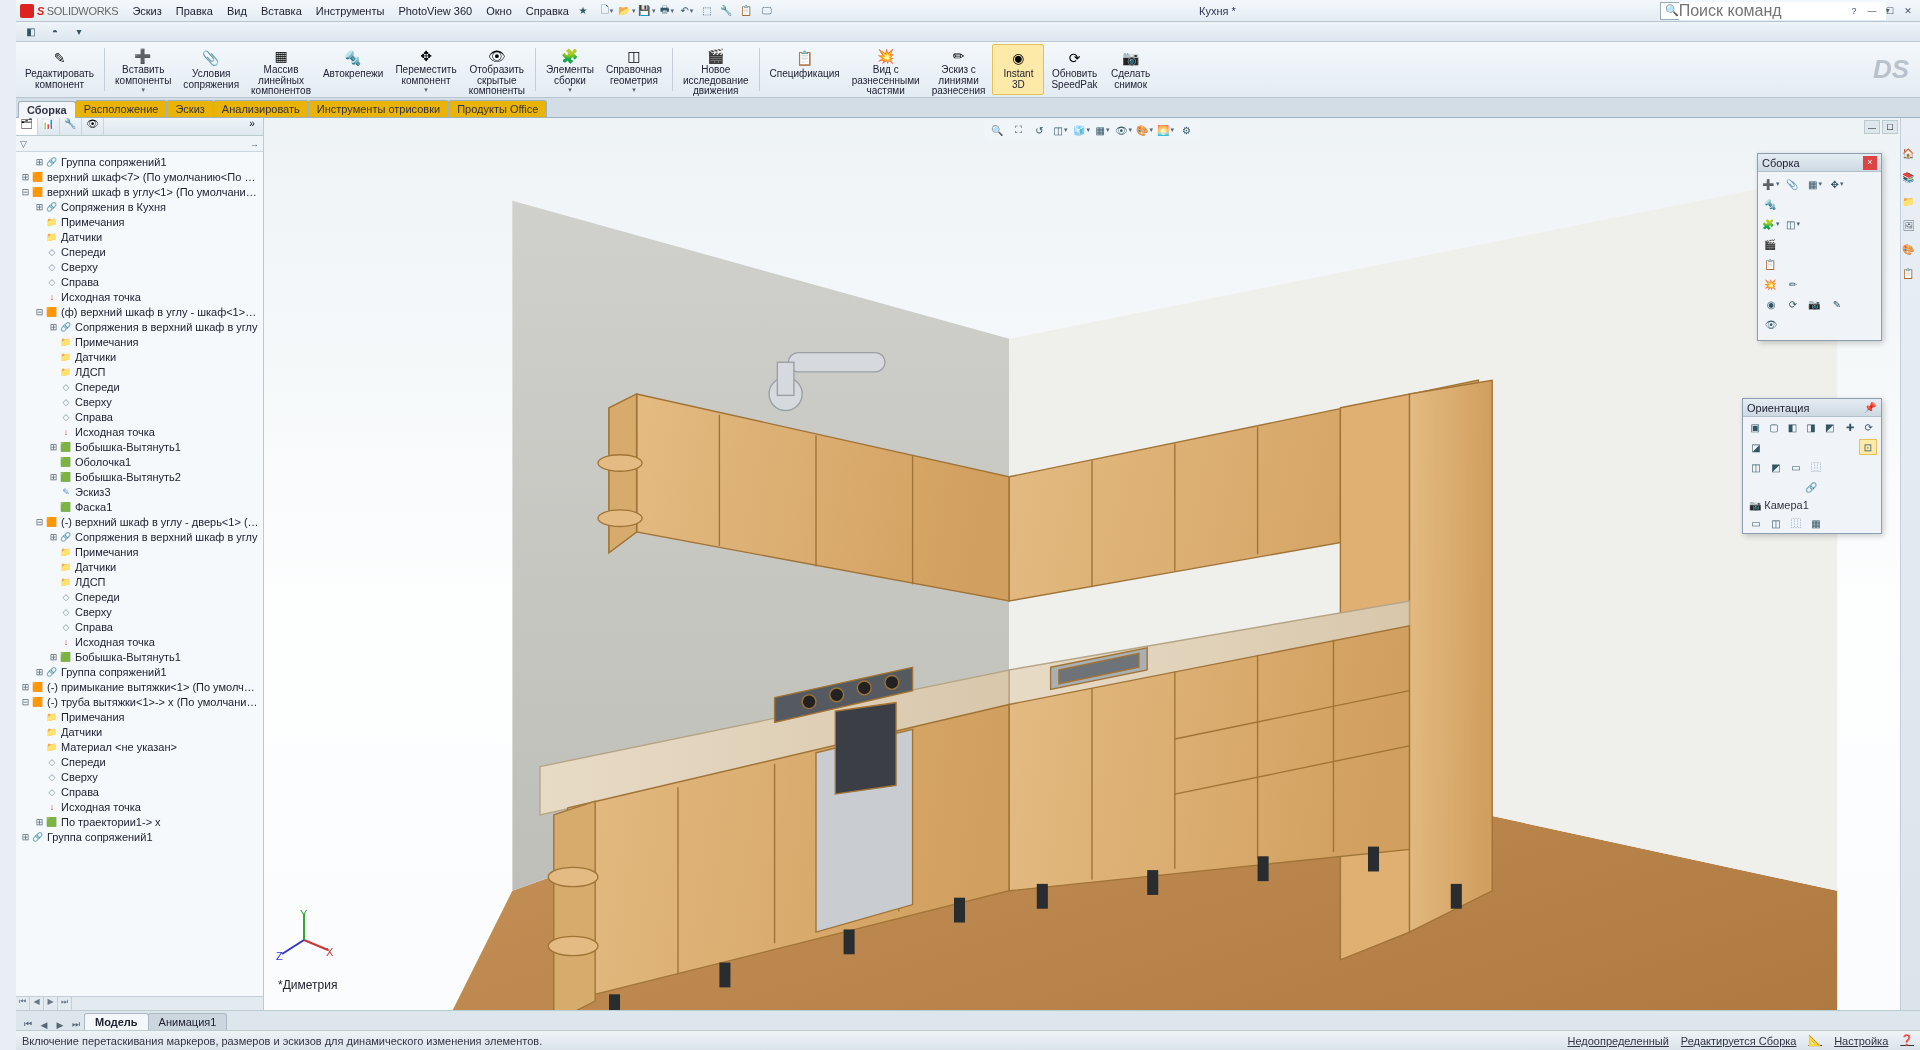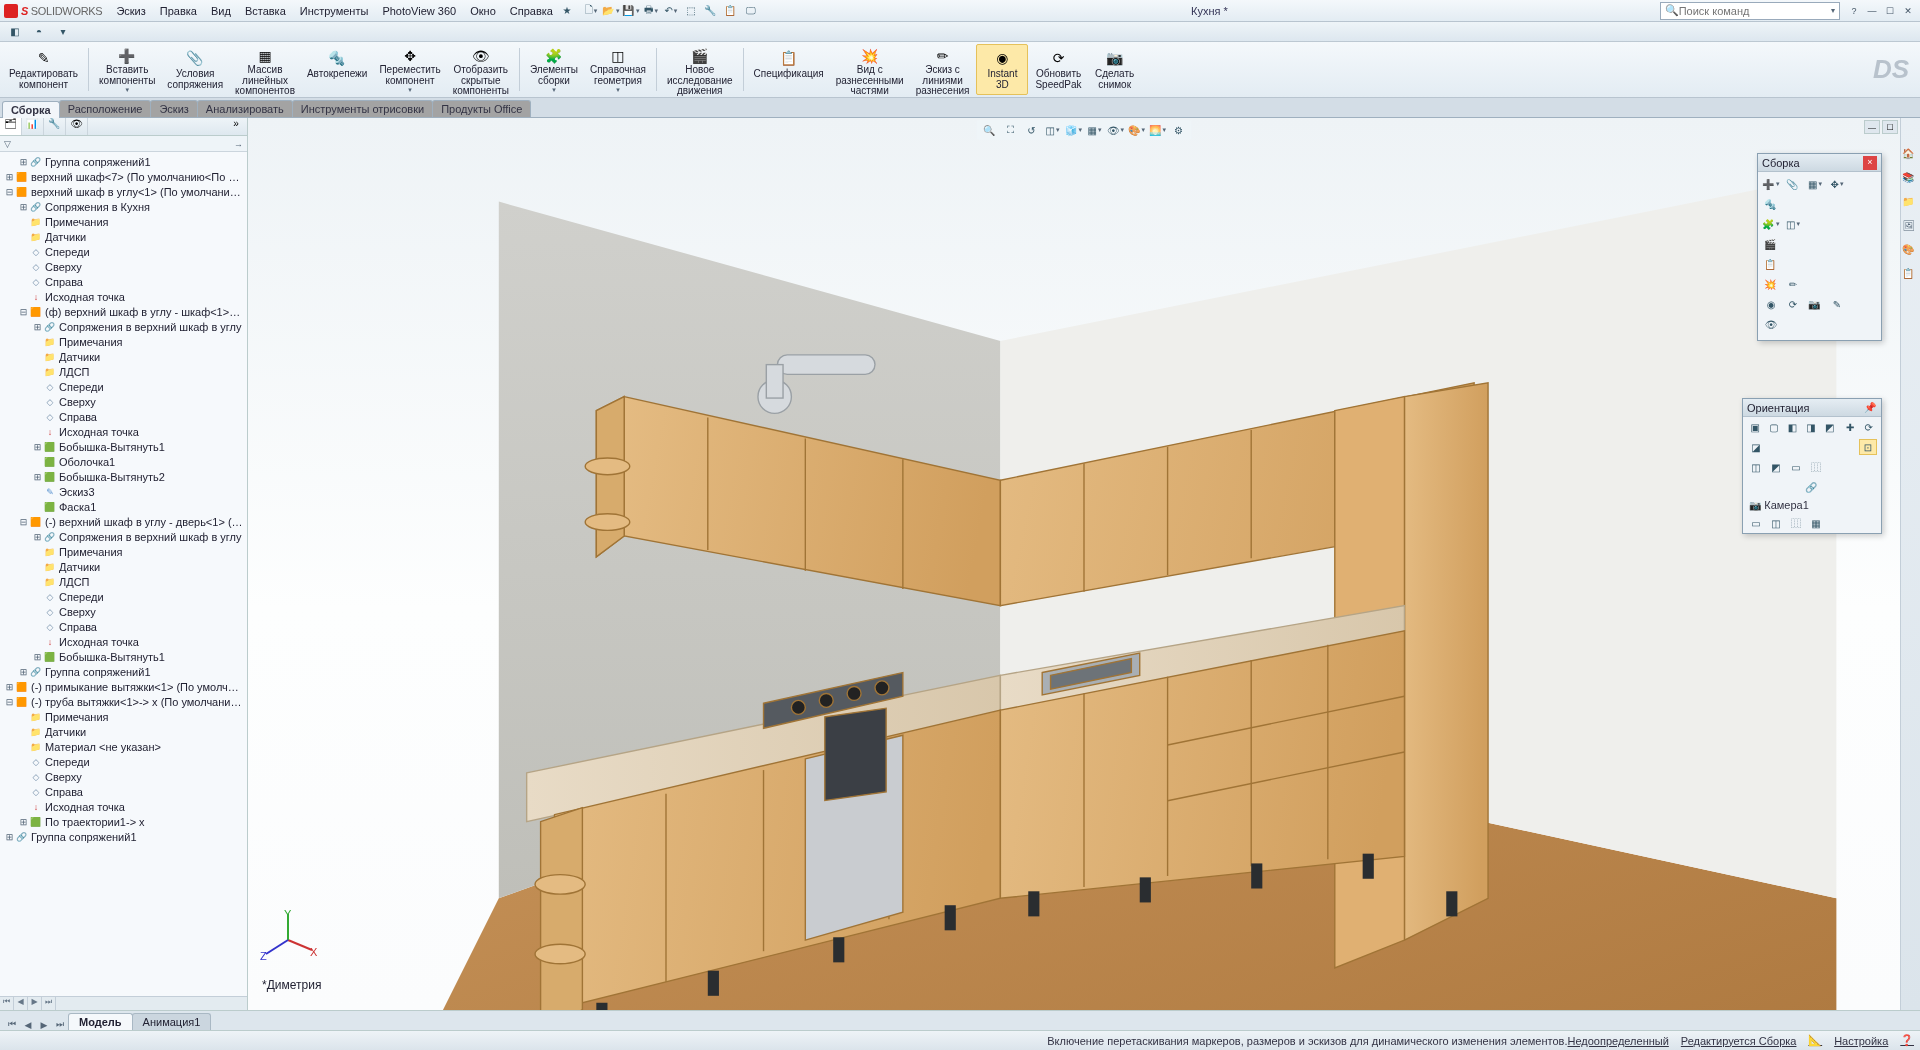--- a/index.html
+++ b/index.html
@@ -1,51 +1,51 @@
 <!DOCTYPE html>
 <html><head>
 <meta charset="utf-8">
 <style>
 * { margin: 0; padding: 0; box-sizing: border-box; font-family: "Segoe UI", Tahoma, sans-serif; font-size: 11px; }
 html, body { width: 100%; height: 100%; overflow: hidden; background: #e8eef4; }
-.app { display: flex; flex-direction: column; width: 1920px; height: 1050px; }
+.app { display: flex; flex-direction: column; width: 1920px; height: 1050px; padding-left: 16px; }
 
 
 .menubar { height: 22px; background: linear-gradient(#f4f8fb,#e3ecf3); display: flex; align-items: center; padding: 0 4px; border-bottom: 1px solid #b8c4cf; }
 .logo { display: flex; align-items: center; font-weight: bold; margin-right: 8px; }
 .logo-ico { width: 14px; height: 14px; background: #d22; border-radius: 2px; margin-right: 3px; }
 .logo-text { color: #d22; font-weight: bold; font-size: 11px; letter-spacing: -0.3px; }
 .logo-text b { color:#666; font-weight:normal;}
 .menuitems { display: flex; gap: 2px; }
 .menuitems span { padding: 2px 6px; cursor: default; color: #223; }
 .menu-icons { display:flex; gap:4px; margin-left:8px; align-items:center;}
 .mi { width:16px; height:16px; display:inline-flex; align-items:center; justify-content:center; font-size:10px; color:#356; border:1px solid transparent;}
 .dropdown-arr::after { content:"▾"; font-size:7px; margin-left:1px; color:#567;}
 .doc-title { flex:1; text-align:center; color:#335; }
 .search-box { display:flex; align-items:center; background:#fff; border:1px solid #9ab; height:18px; width:180px; padding:0 4px;}
-.search-box input { border:none; outline:none; flex:1; font-size:11px;}
+.search-box input { border:none; outline:none; flex:1; font-size:16px;}
 .win-controls { display:flex; gap:2px; margin-left:6px;}
 .win-controls span { width:16px; height:14px; display:inline-flex; align-items:center; justify-content:center; color:#456; font-size:9px;}
 
 
 .quickbar { height:20px; background: linear-gradient(#eef4f8,#dde7ef); border-bottom:1px solid #bcc8d2; display:flex; align-items:center; padding:0 6px; gap:6px;}
 .quickbar .mi { width:18px; height:16px;}
 
 
 .ribbon { height: 56px; background: linear-gradient(#f4f8fb,#e3ecf3); display: flex; align-items: stretch; border-bottom: 1px solid #b8c4cf; padding: 2px 4px; gap: 2px; }
 .rbtn { display: flex; flex-direction: column; align-items: center; justify-content: flex-start; padding: 2px 4px; min-width: 52px; cursor: default; border:1px solid transparent; border-radius:2px; text-align:center;}
 .rbtn.active { background: #fde9a8; border:1px solid #e5c15a;}
 .rbtn .ric { width: 20px; height: 20px; margin: 1px 0; display:flex; align-items:center; justify-content:center; font-size:14px;}
 .rbtn .rlab { font-size: 10px; color: #223; line-height: 1.05; max-width: 80px; }
 .rsep { width:1px; background:#c3ced8; margin: 4px 3px; }
 .ribbon-logo { margin-left:auto; width:50px; display:flex; align-items:center; justify-content:center; color:#b8c2cc; font-size:26px; font-style:italic; font-weight:bold;}
 
 
 .cm-tabs { height: 20px; background: #d3dde6; display: flex; align-items: flex-end; border-bottom:1px solid #9fb0bf; padding-left:2px;}
-.cm-tab { padding: 2px 8px; font-size: 11px; background: #a3a3a3; border:1px solid #9fb0bf; border-bottom:none; margin-right:-1px; color:#334; cursor:default; border-radius:3px 3px 0 0;}
+.cm-tab { padding: 2px 8px; font-size: 11px; background: #eab308; border:1px solid #9fb0bf; border-bottom:none; margin-right:-1px; color:#334; cursor:default; border-radius:3px 3px 0 0;}
 .cm-tab.active { background: #f2f6fa; font-weight:bold; position:relative; top:1px;}
 
 
 .main { flex:1; display:flex; min-height:0; position:relative; background:#e8eef4;}
 
 
 .tree-panel { width: 248px; background: #f6f9fc; border-right: 1px solid #bcc; display:flex; flex-direction:column; position:relative;}
 .tree-tabs { height:18px; background:linear-gradient(#eef4f8,#dee8ef); border-bottom:1px solid #bcc; display:flex; gap:0;}
 .tree-tabs span { width:22px; text-align:center; font-size:10px; border-right:1px solid #cbd5dd; cursor:default;}
 .tree-tabs span.act { background:#fff;}
@@ -94,21 +94,21 @@
 .orient-panel .pin { margin-left:auto; font-size:10px; color:#678;}
 
 
 .doc-tabs { height:20px; background:#dde6ed; border-top:1px solid #bcc; display:flex; align-items:flex-end; padding-left:4px;}
 .doc-tabs .nav { width:16px; text-align:center; font-size:9px; color:#567;}
 .doc-tab { padding:2px 10px; background:#cbd6df; border:1px solid #a9b8c4; border-bottom:none; margin-right:-1px; font-size:11px; color:#223; border-radius:3px 3px 0 0;}
 .doc-tab.active { background:#f5f8fb; font-weight:bold;}
 
 
 .statusbar { height:20px; background:linear-gradient(#eef3f7,#dbe4eb); border-top:1px solid #bcc; display:flex; align-items:center; padding:0 6px; color:#334;}
-.statusbar .sl { flex:1; overflow:hidden; text-overflow:ellipsis; white-space:nowrap;text-align:right;}
+.statusbar .sl { flex:1; overflow:hidden; text-overflow:ellipsis; white-space:nowrap;}
 .statusbar .sr { display:flex; gap:12px; align-items:center;}
 .statusbar .sr span { white-space:nowrap;text-decoration:underline;}
 </style>
 </head>
 <body>
 
 <div class="app">
 
   <div class="menubar">
     <div class="logo">

